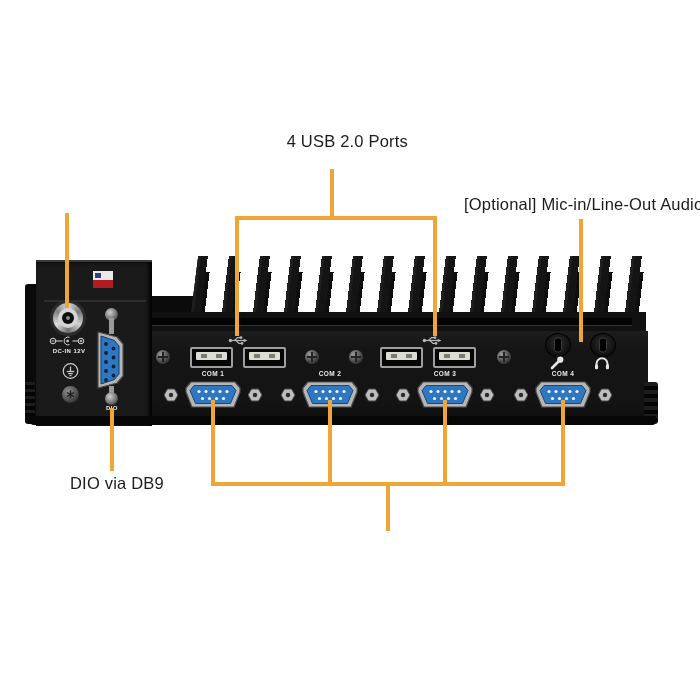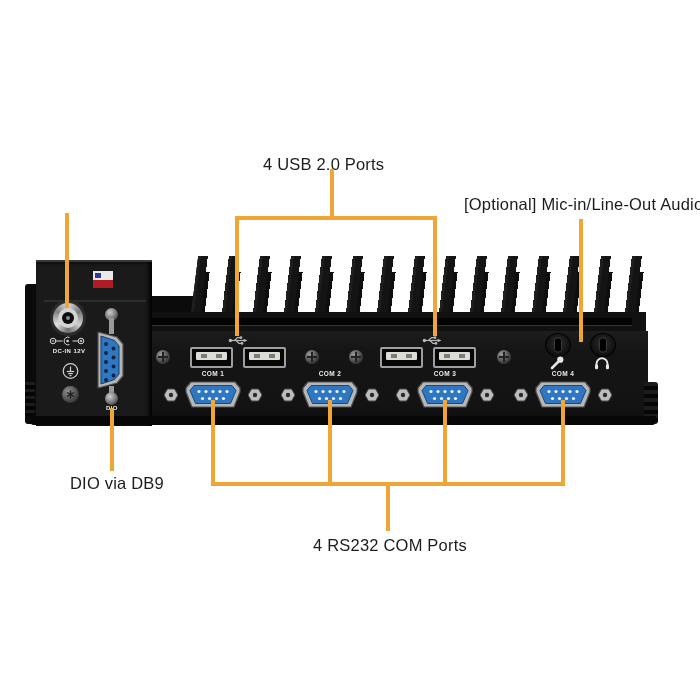--- a/index.html
+++ b/index.html
@@ -26,24 +26,23 @@
               border:1px solid #000;}
   .audio-slot{position:absolute;left:50%;top:50%;width:6px;height:13px;transform:translate(-50%,-50%);
               background:#000;border-radius:3px;border:1px solid #3a3a3a;}
   .fins{position:absolute;transform:skewX(-7deg);transform-origin:bottom left;}
 </style>
 </head>
 <body>
 
 <div id="scene">
 
-  <div class="callout-label" style="left:263px;top:155px;width:145px;text-align:left;">4 USB 2.0 Ports</div>
+  <div class="callout-label" style="left:263px;top:132px;width:145px;text-align:right;">4 USB 2.0 Ports</div>
   <div class="callout-label" style="left:464px;top:195px;">[Optional] Mic-in/Line-Out Audio</div>
   <div class="callout-label" style="left:70px;top:474px;">DIO via DB9</div>
-  <div class="callout-label" style="left:310px;top:536px;width:160px;text-align:center;">4 RS232 COM Ports</div>
 
   <div class="block" style="left:25px;top:284px;width:13px;height:140px;background:#0a0a0a;border-radius:3px 0 0 3px;"></div>
   <div class="block" style="left:25px;top:382px;width:10px;height:34px;
        background:repeating-linear-gradient(180deg,#1c1c1c 0 3px,#050505 3px 7px);"></div>
 
   <div class="block" style="left:152px;top:296px;width:46px;height:38px;background:#0b0b0b;"></div>
   <div class="fins" style="left:196px;top:272px;width:446px;height:46px;
        background:repeating-linear-gradient(90deg,#0e0e0e 0 8px,rgba(0,0,0,0) 8px 31px);"></div>
   <div class="fins" style="left:190px;top:256px;width:452px;height:64px;
        background:repeating-linear-gradient(90deg,#1e1e1e 0 3px,#141414 3px 10px,rgba(0,0,0,0) 10px 31px);"></div>

